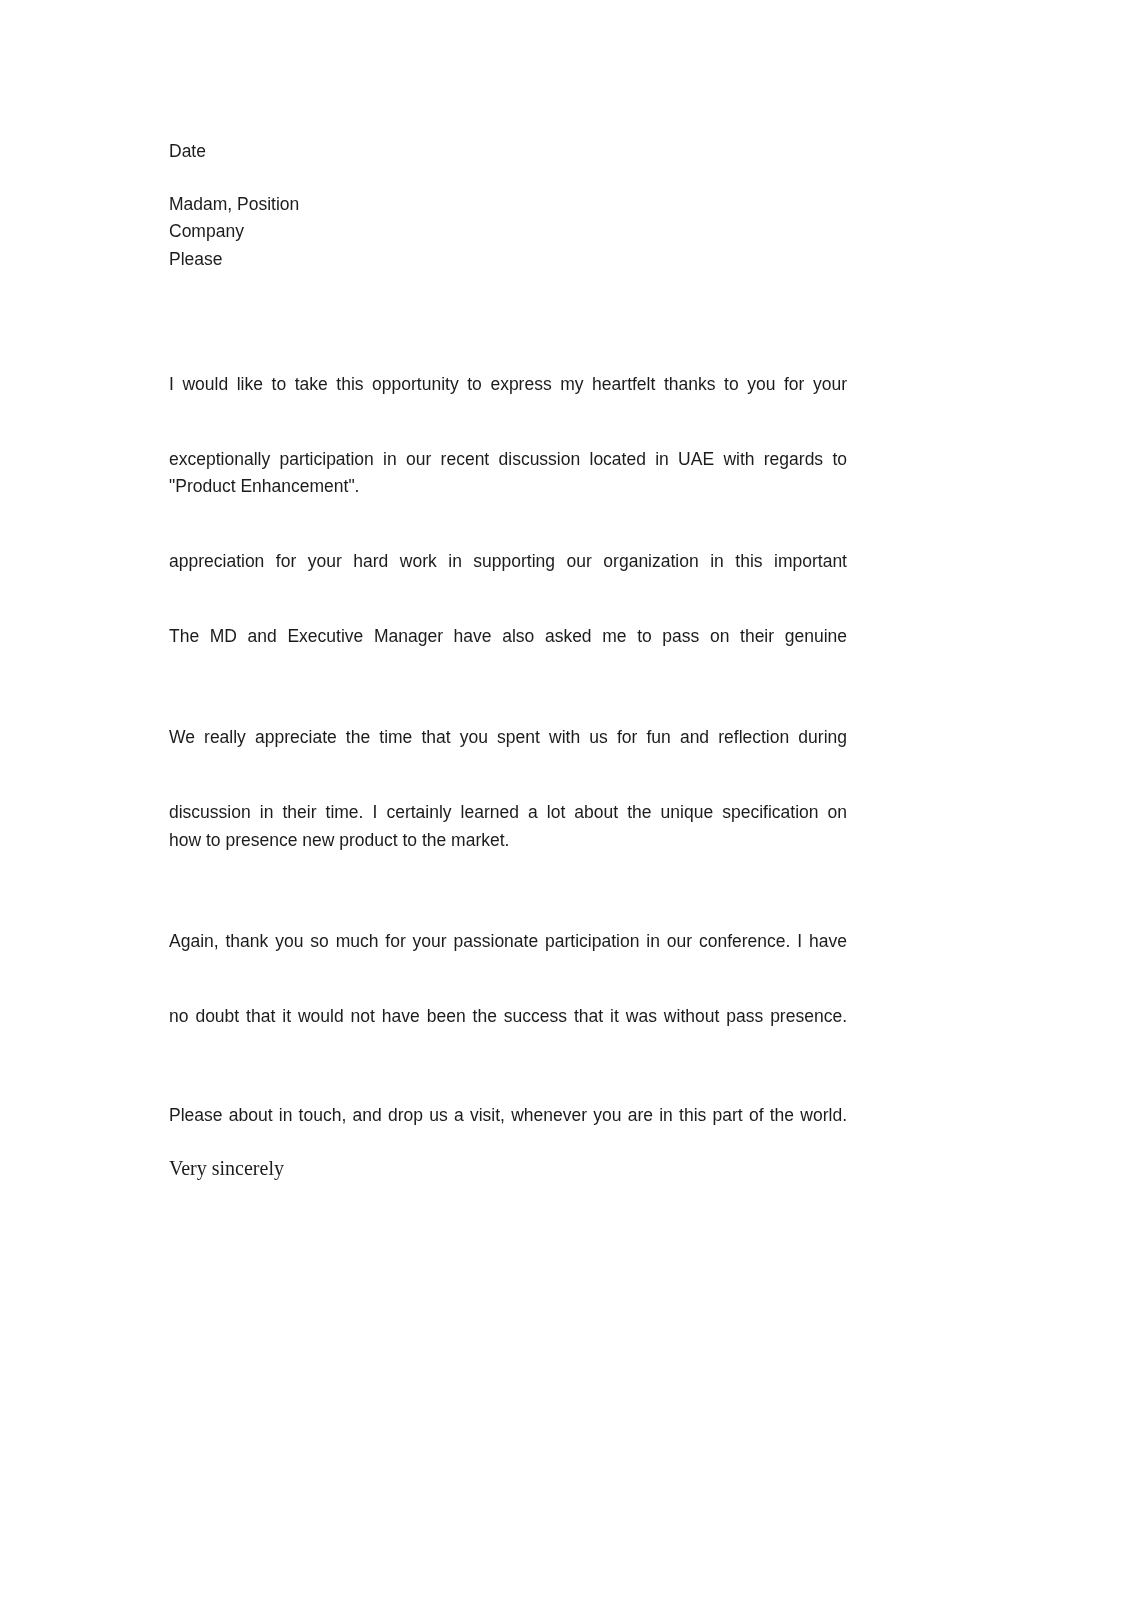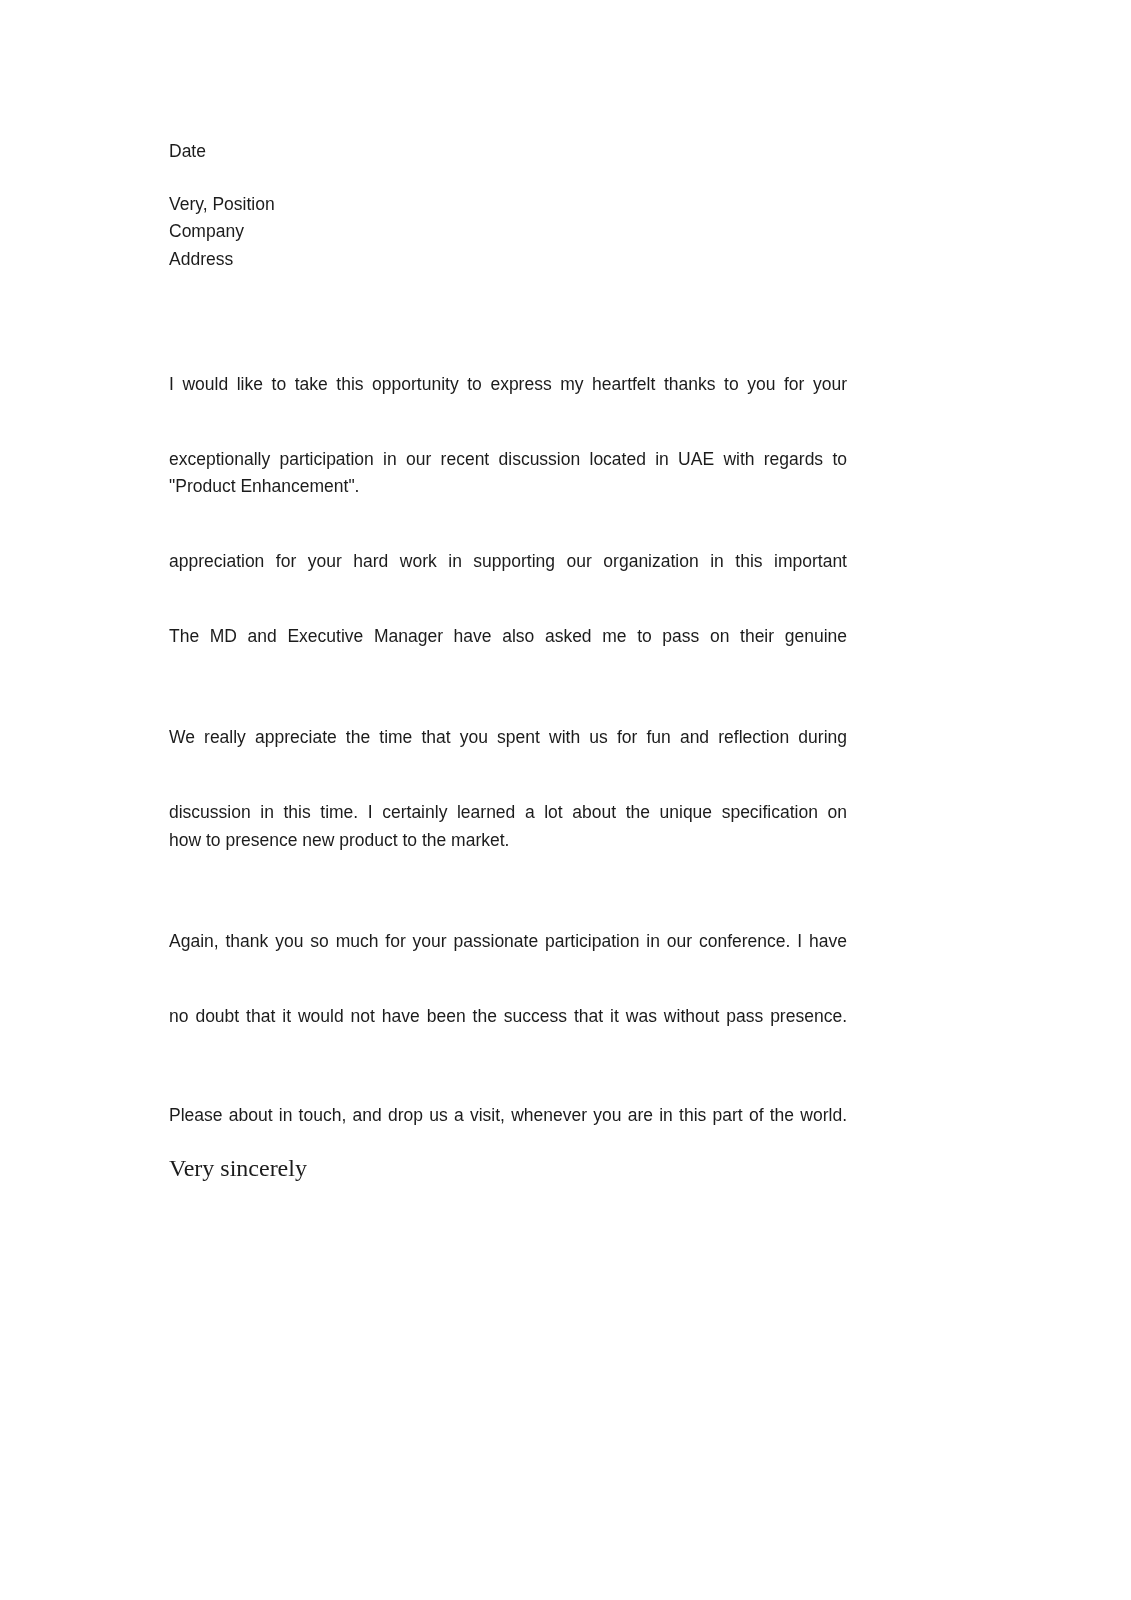--- a/index.html
+++ b/index.html
@@ -27,57 +27,57 @@
     white-space: normal;
     text-align: justify;
     text-align-last: justify;
     margin-top: 47px;
   }
   .gap-sm { height: 25px; }
   .gap-md { height: 27px; }
   .gap-xs { height: 24px; }
   .closing {
     font-family: "Liberation Serif", serif;
-    font-size: 24px;
+    font-size: 20px;
     line-height: 27.7px;
   }
 </style>
 </head>
 <body>
 
 <div class="page">
 
   <div class="ln">Date</div>
 
   <div class="gap-sm"></div>
 
   <div>
-    <div class="ln">Very, Position</div>
+    <div class="ln">Madam, Position</div>
     <div class="ln">Company</div>
-    <div class="ln">Address</div>
+    <div class="ln">Please</div>
   </div>
 
   <div class="gap-sm"></div>
 
 
   <div class="gap-sm"></div>
 
   <div>
     <div class="ln just">I would like to take this opportunity to express my heartfelt thanks to you for your</div>
     <div class="ln just">exceptionally participation in our recent discussion located in UAE with regards to</div>
     <div class="ln">"Product Enhancement".</div>
     <div class="ln just">appreciation for your hard work in supporting our organization in this important</div>
     <div class="ln just">The MD and Executive Manager have also asked me to pass on their genuine</div>
   </div>
 
   <div class="gap-md"></div>
 
   <div>
     <div class="ln just">We really appreciate the time that you spent with us for fun and reflection during</div>
-    <div class="ln just">discussion in this time. I certainly learned a lot about the unique specification on</div>
+    <div class="ln just">discussion in their time. I certainly learned a lot about the unique specification on</div>
     <div class="ln">how to presence new product to the market.</div>
   </div>
 
   <div class="gap-md"></div>
 
   <div>
     <div class="ln just">Again, thank you so much for your passionate participation in our conference. I have</div>
     <div class="ln just">no doubt that it would not have been the success that it was without pass presence.</div>
   </div>
 

